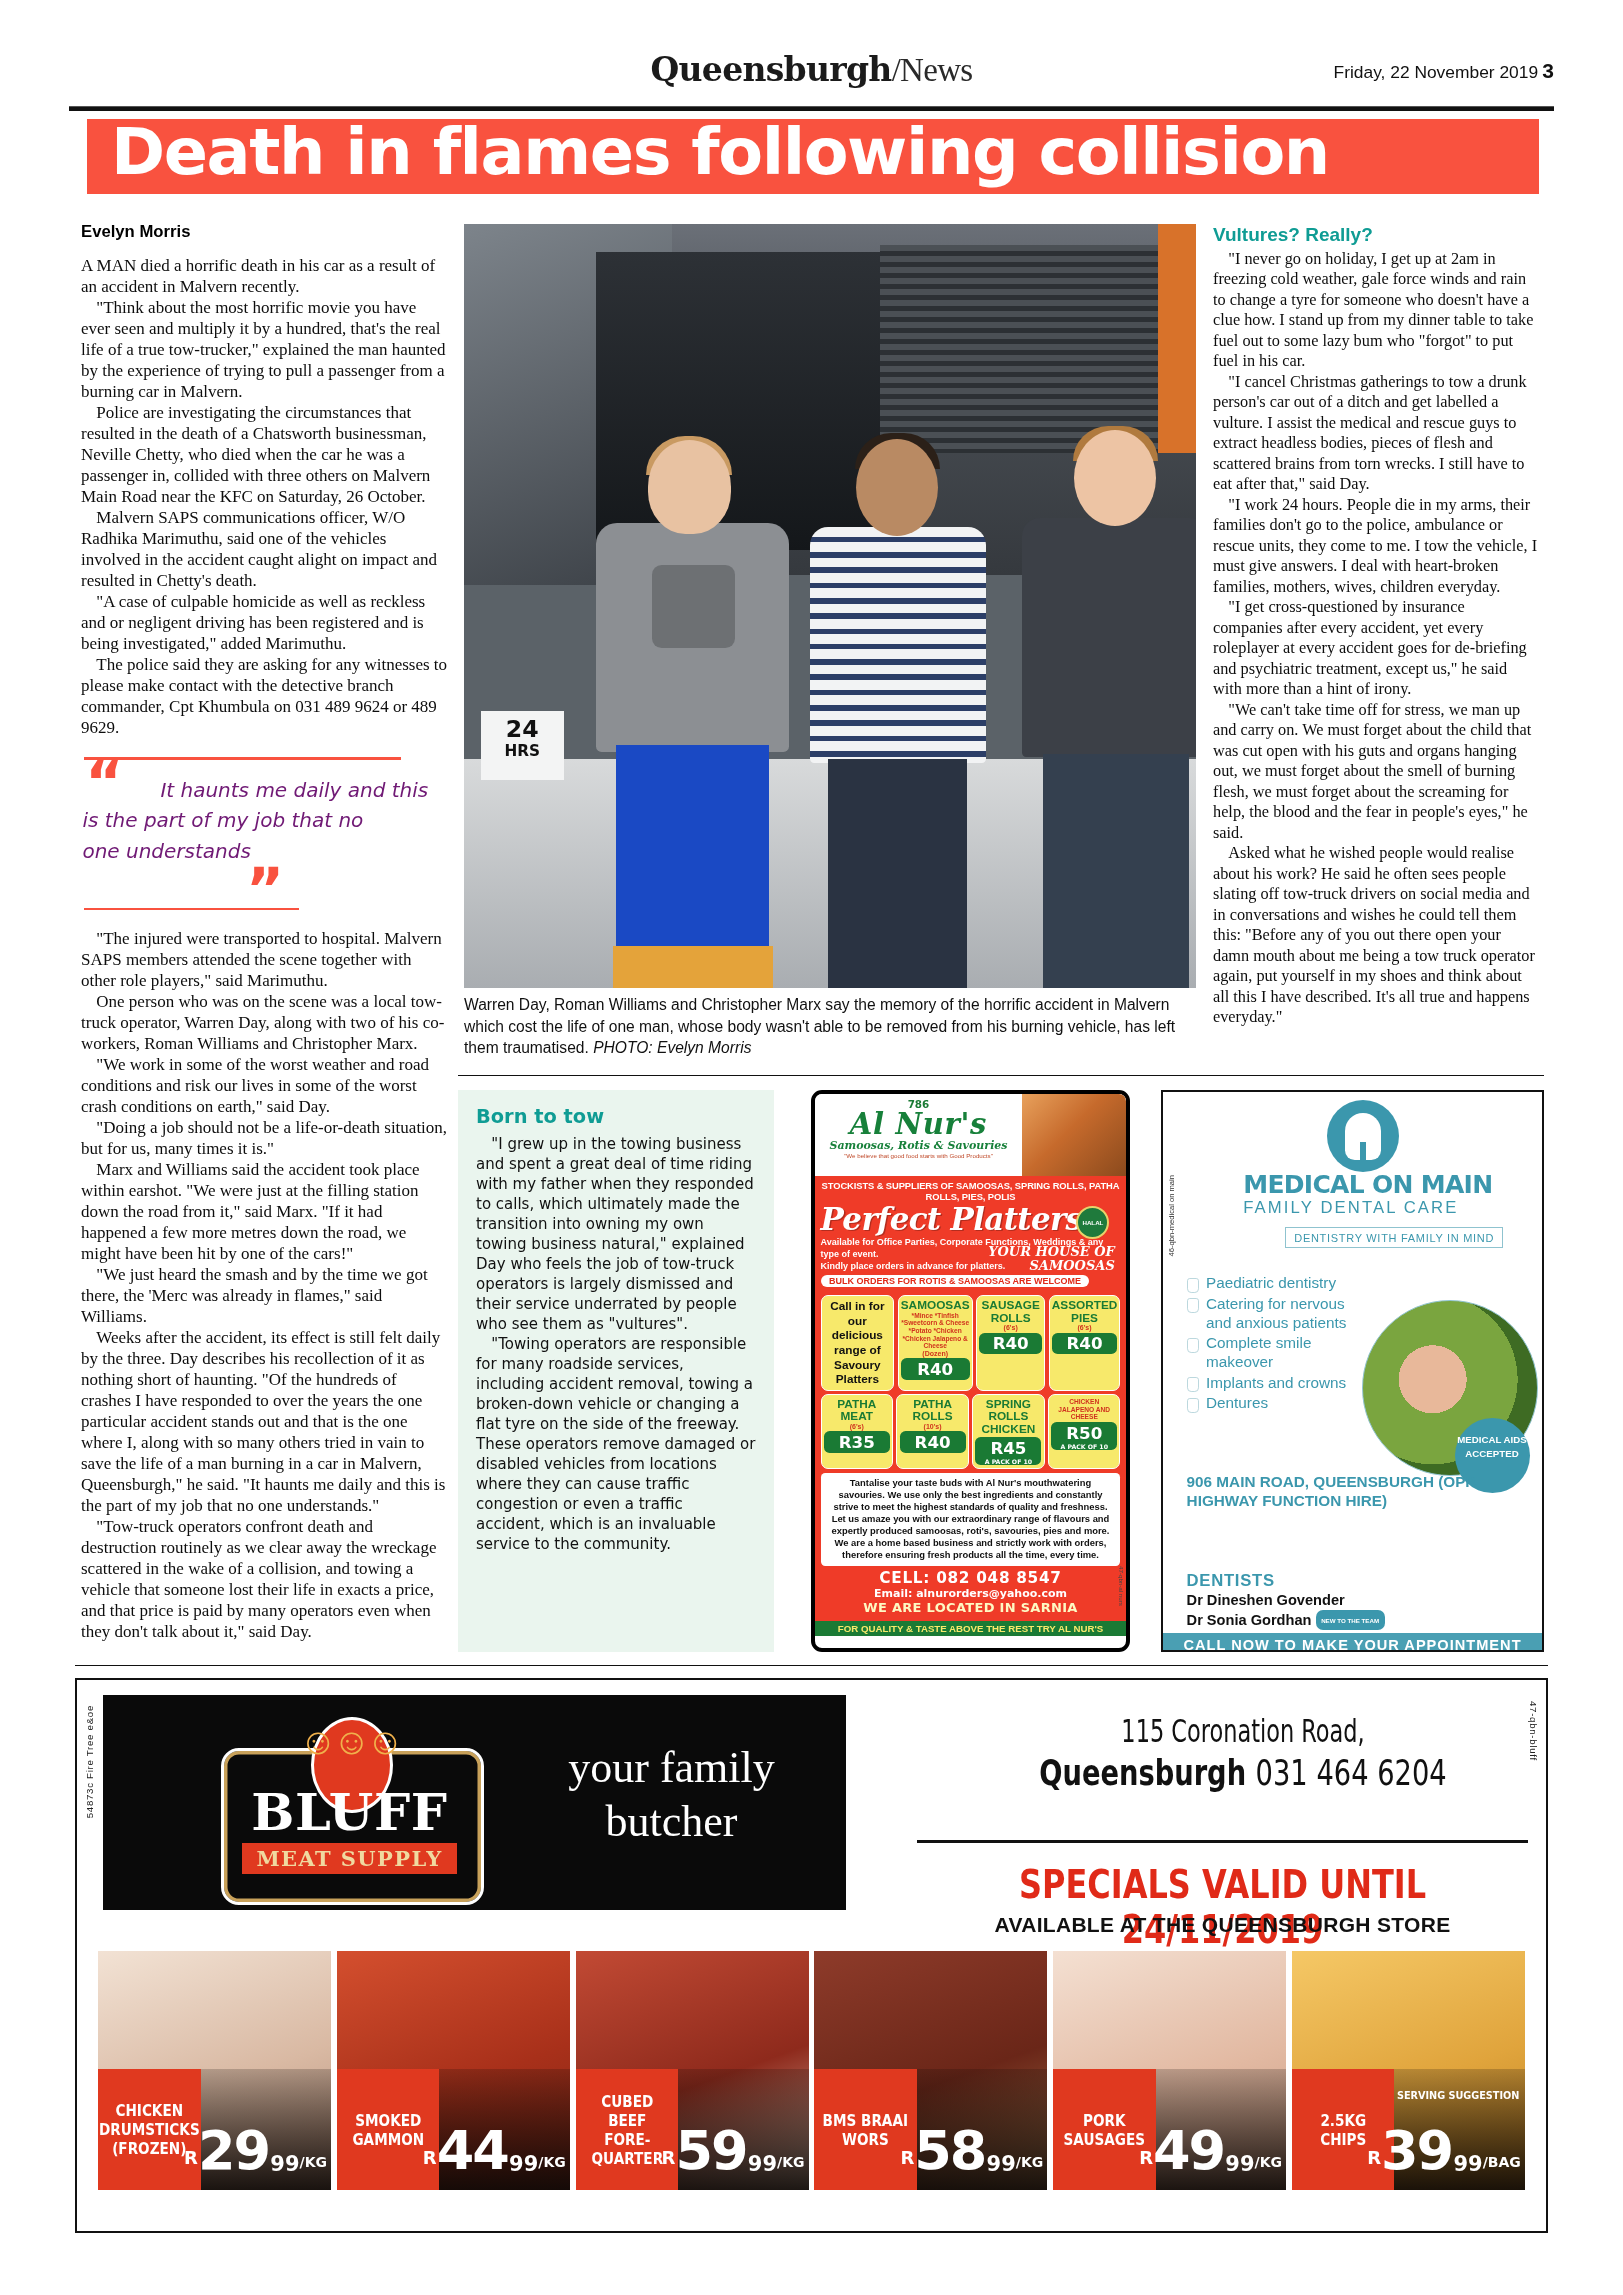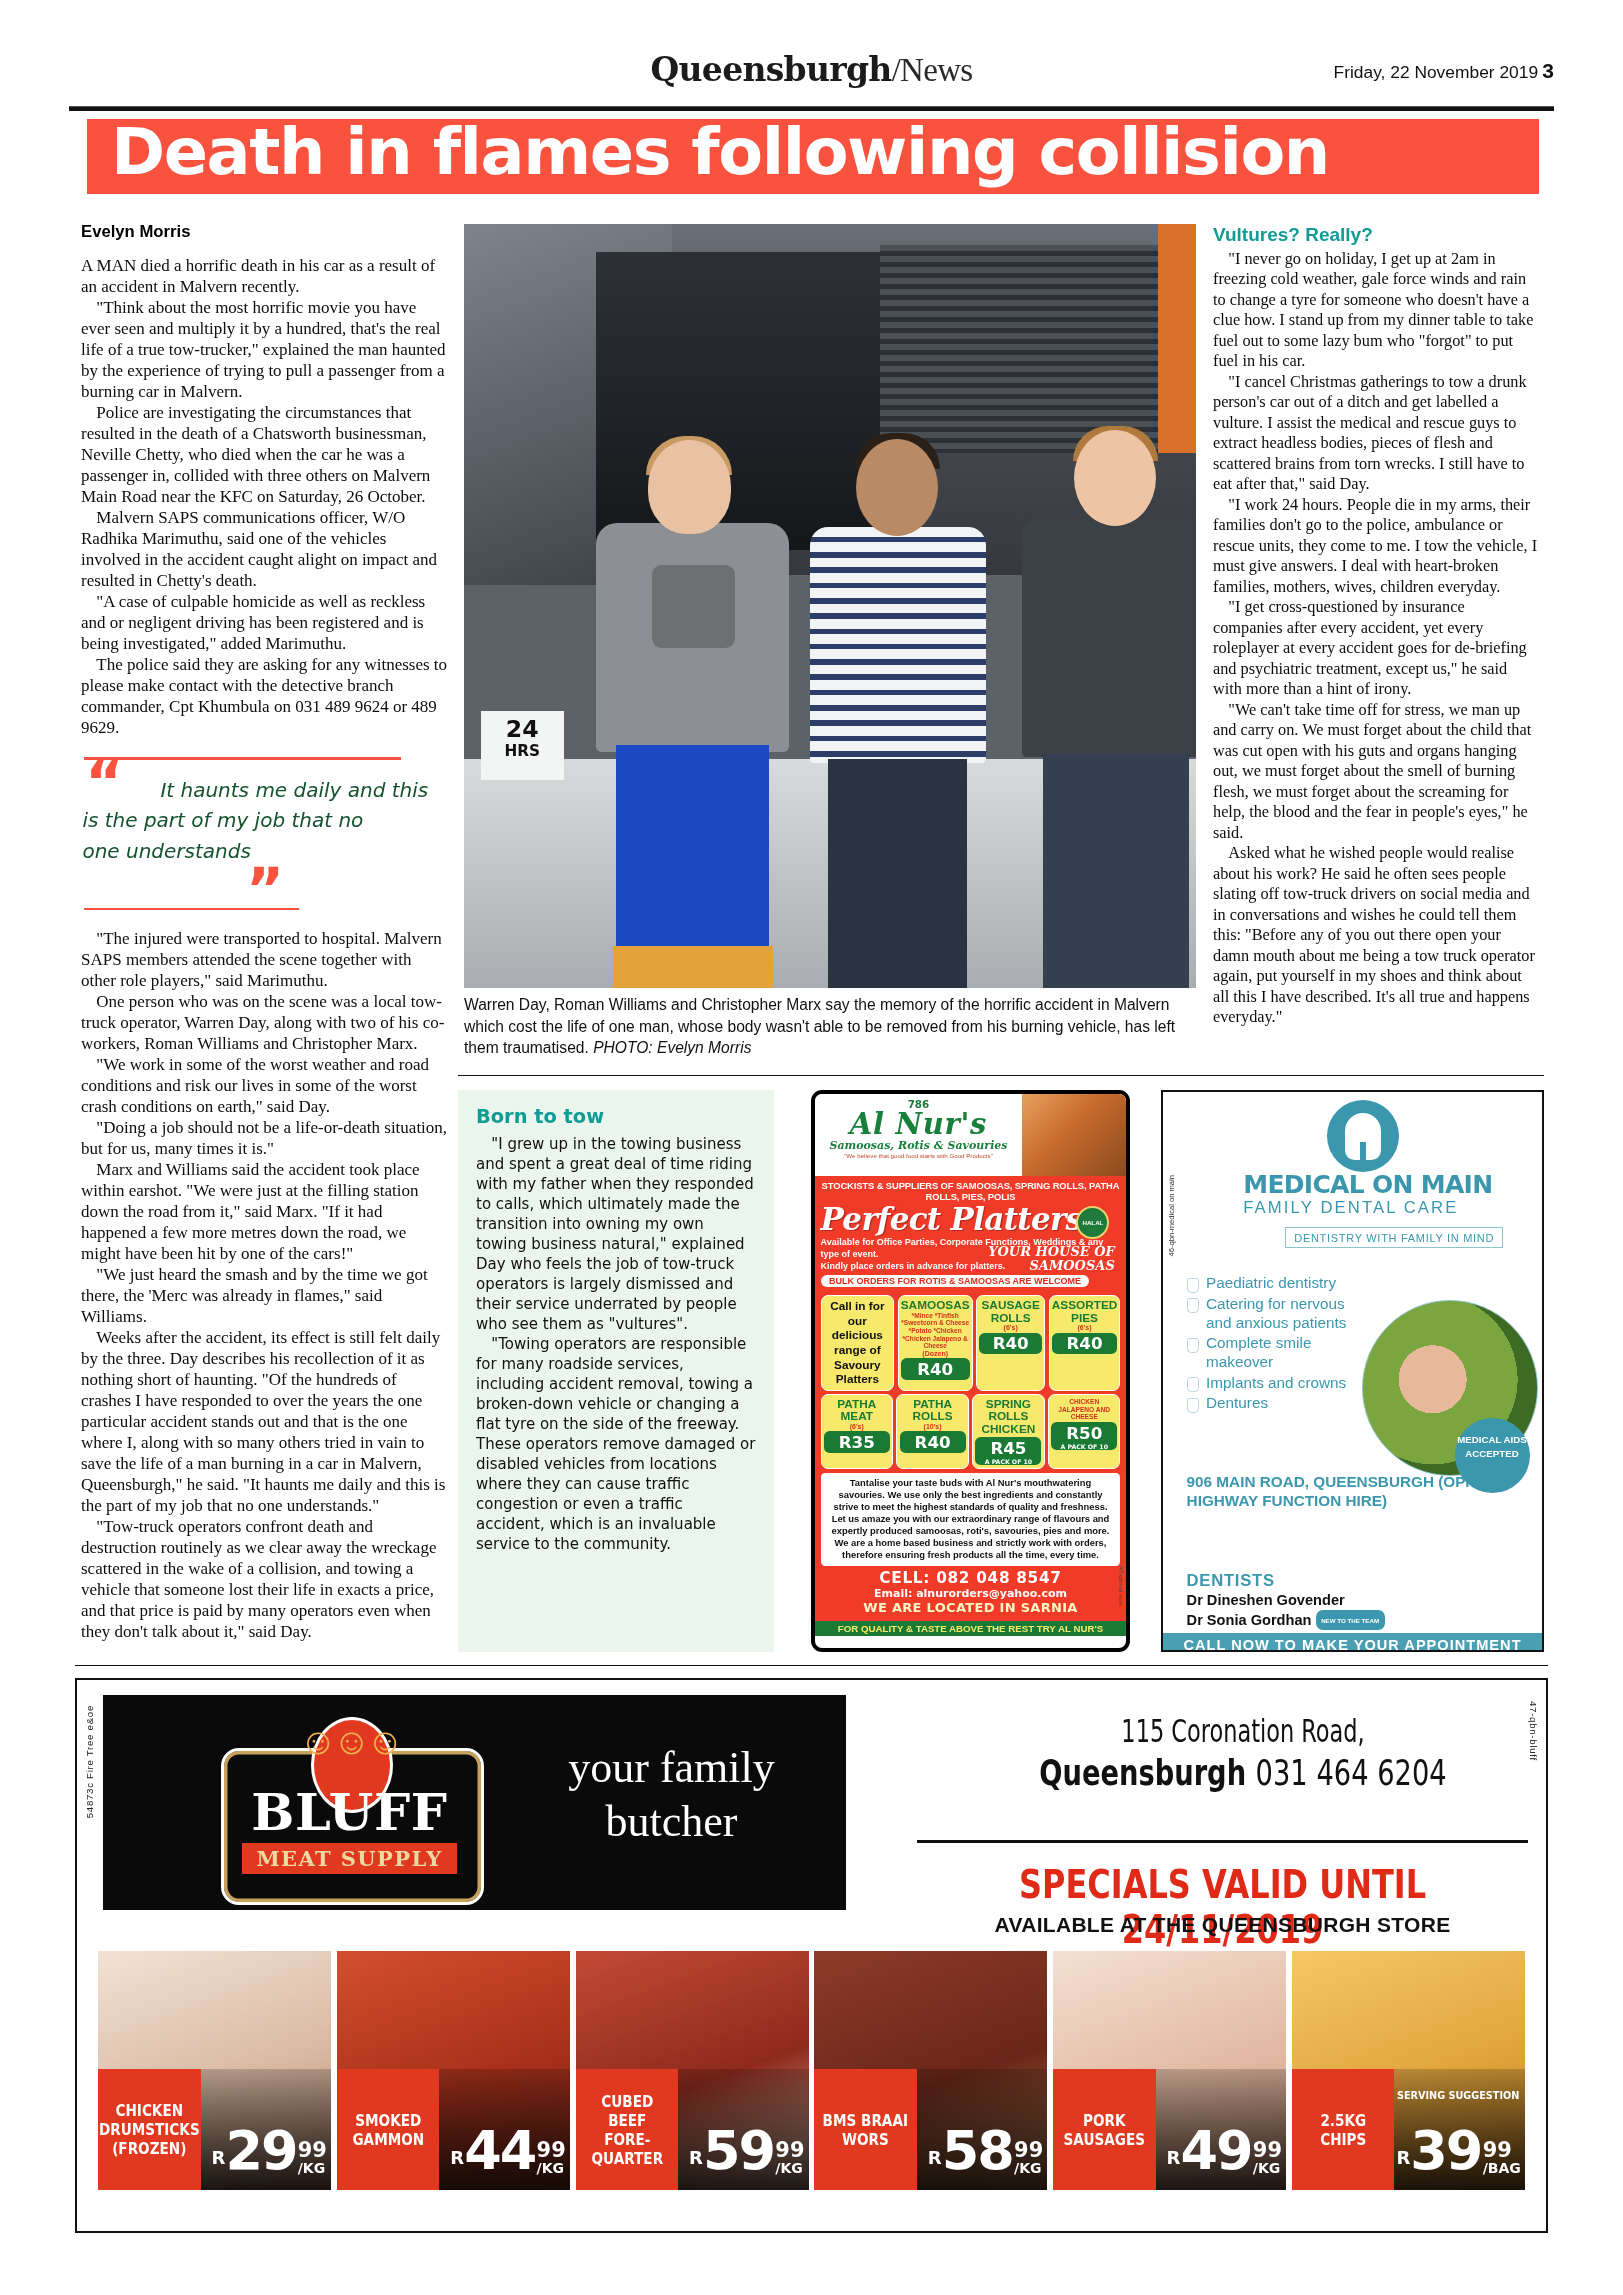--- a/index.html
+++ b/index.html
@@ -28,21 +28,21 @@
   .byline{font-family:"Liberation Sans",sans-serif;font-weight:bold;font-size:16.7px;color:#000;margin:0 0 12.5px 0;}
   .body-text p{margin:0;font-family:"Liberation Serif",serif;font-size:17px;line-height:21px;color:#0d0d0d;text-align:left;}
   .body-text p.ind{text-indent:15.3px;}
 
   
   .pullquote{position:relative;margin:19.4px 0 18px 0;padding:8.3px 0 11px 0;}
   .pullquote .topline{position:absolute;left:2.8px;top:0;width:317px;height:2.8px;background:#f9523f;}
   .pullquote .botline{position:absolute;left:2.8px;bottom:0;width:215px;height:2.8px;background:#f9523f;}
   .pullquote .qmark-open{position:absolute;left:4.2px;top:5.6px;color:#f9523f;font-family:"DejaVu Sans",sans-serif;font-size:58px;font-weight:bold;line-height:42px;}
   .pullquote .qmark-close{position:absolute;left:165px;bottom:4.2px;color:#f9523f;font-family:"DejaVu Sans",sans-serif;font-size:58px;font-weight:bold;line-height:32px;}
-  .pullquote .qtext{position:relative;margin:9.7px 0 33px 0;font-family:"DejaVu Sans",sans-serif;font-style:italic;font-size:20px;line-height:30.5px;color:#14532d;padding-left:1.4px;}
+  .pullquote .qtext{position:relative;margin:9.7px 0 33px 0;font-family:"DejaVu Sans",sans-serif;font-style:italic;font-size:20px;line-height:30.5px;color:#701a75;padding-left:1.4px;}
   .pullquote .qtext .firstline{display:block;padding-left:78px;}
 
   
   .photo-wrap{position:absolute;left:464px;top:224px;width:732px;height:764px;overflow:hidden;background:#5b6268;}
   .photo{position:absolute;inset:0;}
   .ph-sky{position:absolute;left:0;top:0;width:100%;height:46%;background:linear-gradient(180deg,#6b7078 0%,#4a4f55 40%,#35393e 100%);}
   .ph-truckA{position:absolute;left:0;top:0;width:208px;height:361px;background:linear-gradient(160deg,#7d848b,#3c4147);}
   .ph-truckB{position:absolute;left:132px;top:28px;width:292px;height:298px;background:linear-gradient(180deg,#2d3136,#14171a);}
   .ph-grill{position:absolute;left:416px;top:21px;width:319px;height:208px;background:repeating-linear-gradient(180deg,#4b5055 0 5.6px,#2c3034 5.6px 11px);}
   .ph-orange{position:absolute;left:694px;top:0;width:38px;height:229px;background:#d8722a;}
@@ -183,21 +183,21 @@
 
   .prods{position:absolute;left:21px;top:271px;right:21px;display:flex;gap:5.6px;}
   .prod{position:relative;flex:1;height:239px;overflow:hidden;}
   .prod .img{position:absolute;inset:0;}
   .prod .band{position:absolute;left:0;bottom:0;width:100%;height:121px;background:linear-gradient(180deg,rgba(12,8,6,.2),rgba(12,8,6,.92));}
   .prod .namebox{position:absolute;left:0;bottom:0;width:44%;height:121px;background:#e0391f;display:flex;align-items:center;justify-content:center;}
   .prod .namebox span{font-family:"DejaVu Sans",sans-serif;font-weight:bold;font-size:16px;color:#fff;text-align:center;line-height:19px;transform:scaleX(.85);}
   .prod .price{position:absolute;right:4.2px;bottom:15.3px;color:#fff;font-family:"DejaVu Sans",sans-serif;font-weight:bold;display:flex;align-items:flex-end;}
   .prod .price .r{font-size:18px;margin-bottom:7px;}
   .prod .price .big{font-size:54px;line-height:49px;letter-spacing:-2.1px;}
-  .prod .price .sup{display:flex;flex-direction:column;align-items:flex-start;margin-left:1.4px;}
+  .prod .price .sup{display:flex;flex-direction:row;align-items:flex-start;margin-left:1.4px;}
   .prod .price .sup .c{font-size:21px;line-height:19.4px;}
   .prod .price .sup .u{font-size:14px;line-height:14px;}
   .prod .serving{position:absolute;right:5.6px;bottom:89px;font-family:"DejaVu Sans",sans-serif;font-weight:bold;font-size:9.7px;color:#fff;}
   .im1{background:linear-gradient(160deg,#f2e2d4,#d9b9a3 55%,#b18d78);}
   .im2{background:linear-gradient(160deg,#d44f2e,#a8301a 55%,#7c2414);}
   .im3{background:linear-gradient(160deg,#c24a34,#8e2a1c 55%,#e0c8b4);}
   .im4{background:linear-gradient(160deg,#8e3b2a,#6a2618 55%,#a87a4e);}
   .im5{background:linear-gradient(160deg,#f4e0d2,#e2b9a2 55%,#c59880);}
   .im6{background:linear-gradient(160deg,#f5c866,#e0a43c 55%,#b97e22);}
 </style>

